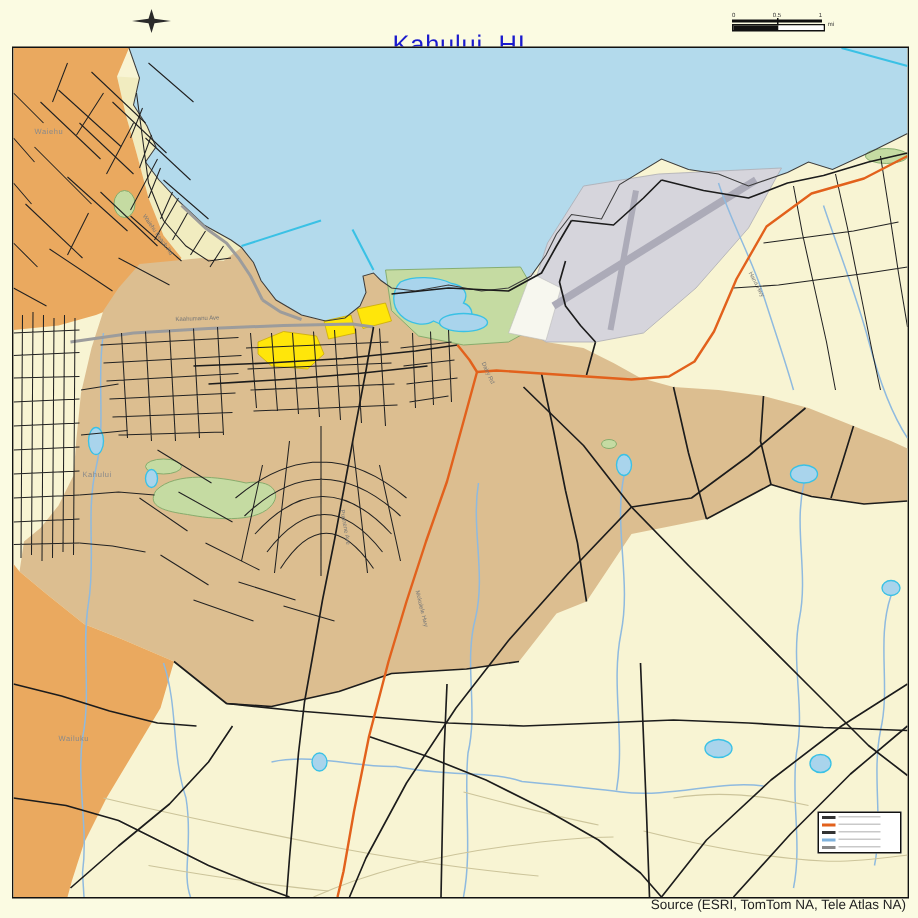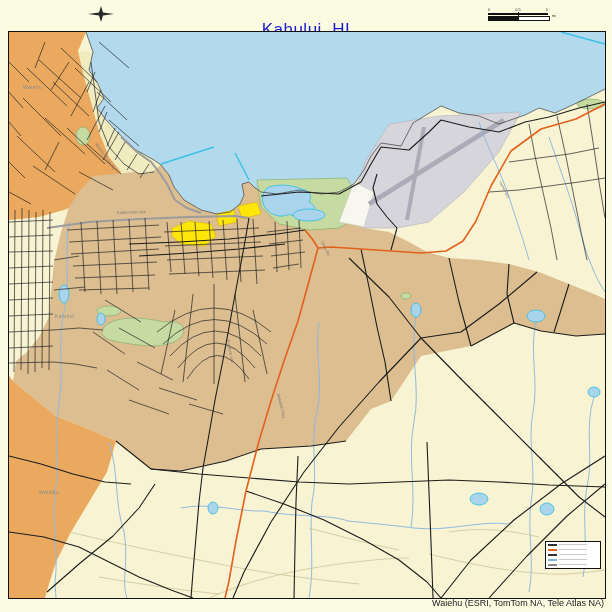--- a/index.html
+++ b/index.html
@@ -239,13 +239,13 @@
         <span class="lg-swatch" style="background: rgb(127, 178, 220);"></span>
         <span class="lg-text"></span>
       </div>
       <div class="lg-row">
         <span class="lg-swatch" style="background: rgb(136, 136, 136);"></span>
         <span class="lg-text"></span>
       </div>
     </div>
 </div>
 
-<div class="source-line">Waiehu (ESRI, TomTom NA, Tele Atlas NA)</div>
+<div class="source-line">Source (ESRI, TomTom NA, Tele Atlas NA)</div>
 
 </body></html>

